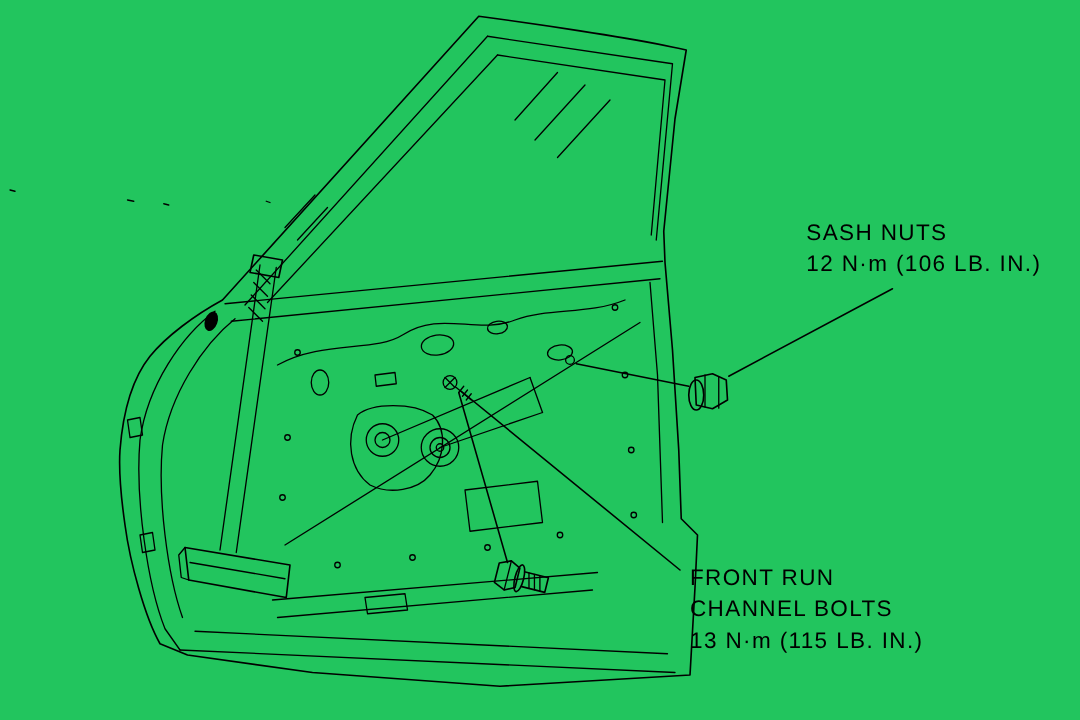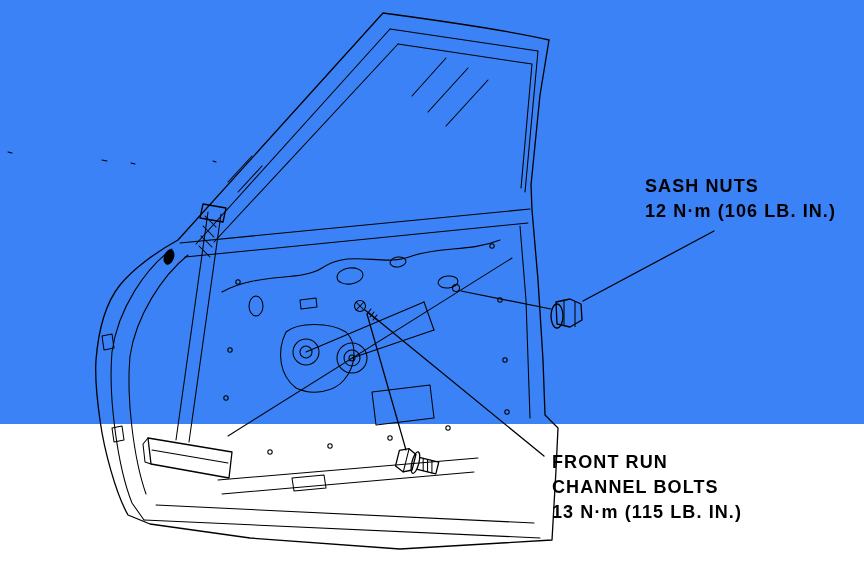--- a/index.html
+++ b/index.html
@@ -1,23 +1,22 @@
 <!DOCTYPE html>
 <html><head>
 <meta charset="utf-8">
 <style>
   html, body { margin: 0; padding: 0; }
   body { width: 864px; height: 576px; background: #ffffff; overflow: hidden; }
   .stage {
     position: relative;
     width: 864px;
-    height: 424px;
-    background: #3b82f6;
+    height: 576px;
+    background: #22c55e;
     font-family: "Liberation Sans", sans-serif;
-    font-weight: bold;
   }
   svg { display: block; }
   .ln  { fill: none; stroke: #000000; stroke-width: 1.3; stroke-linecap: round; stroke-linejoin: round; }
   .thin{ fill: none; stroke: #000000; stroke-width: 1.05; stroke-linecap: round; stroke-linejoin: round; }
   .lead{ fill: none; stroke: #000000; stroke-width: 1.25; stroke-linecap: round; }
   .solid { fill: #000000; stroke: none; }
   .label {
     font-family: "Liberation Sans", sans-serif;
     font-size: 18px;
     letter-spacing: 1.1px;

